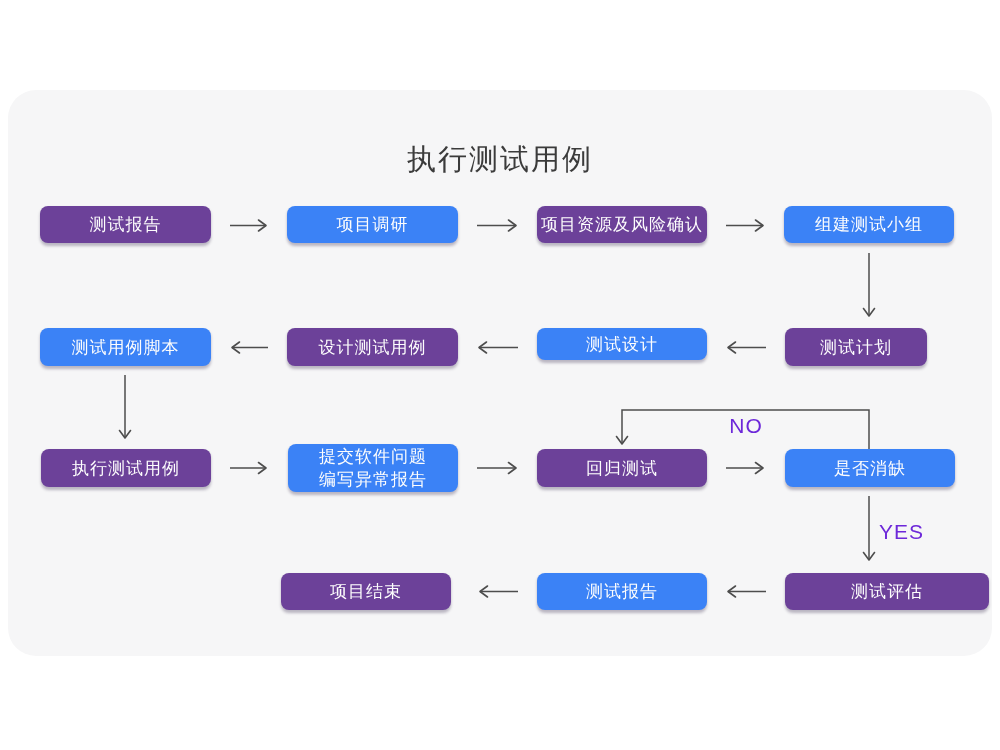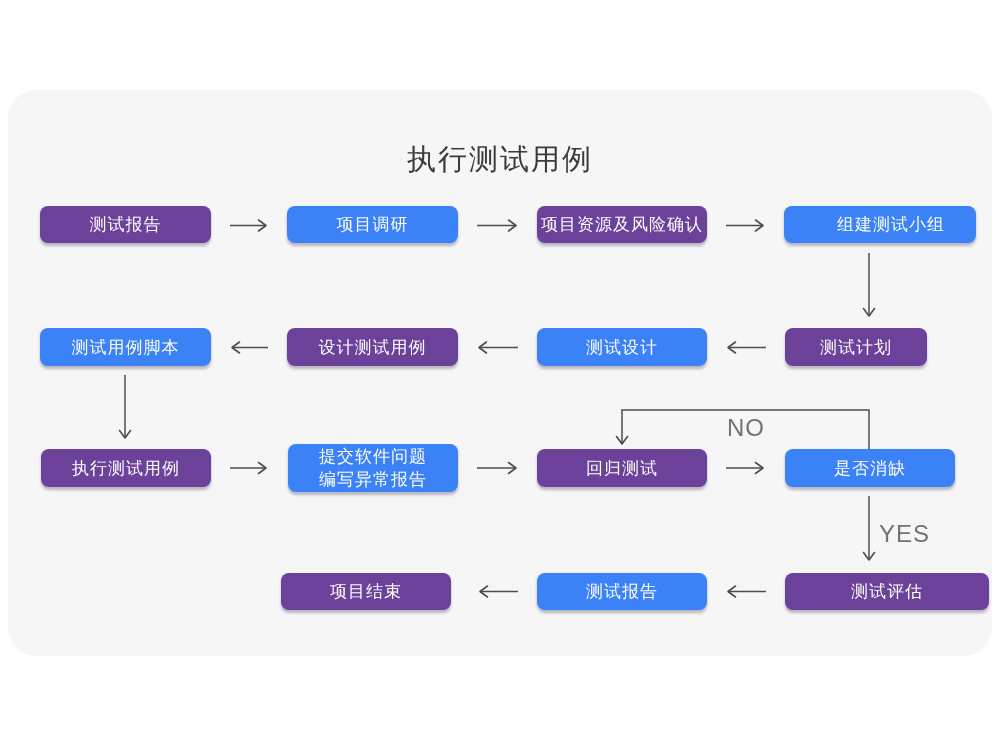--- a/index.html
+++ b/index.html
@@ -54,44 +54,44 @@
   .arrow-layer {
     position: absolute;
     left: 0;
     top: 0;
     width: 1000px;
     height: 750px;
     pointer-events: none;
   }
   .edge-label {
     position: absolute;
-    color: #737373;
-    font-size: 24px;
+    color: #6d28d9;
+    font-size: 21px;
     letter-spacing: 1px;
   }
   .edge-label.no  { left: 718px; top: 414px; width: 56px; text-align: center; }
   .edge-label.yes { left: 879px; top: 520px; }
 </style>
 </head>
 <body>
 
 <div class="stage">
 
   <div class="card"></div>
 
   <div class="diagram-title">执行测试用例</div>
 
   <div class="node purple" style="left:40px;  top:206px; width:171px; height:37px;">测试报告</div>
   <div class="node gray" style="left:287px; top:206px; width:171px; height:37px;">项目调研</div>
   <div class="node purple" style="left:537px; top:206px; width:170px; height:37px;">项目资源及风险确认</div>
-  <div class="node gray" style="left:784px; top:206px; width:170px; height:37px;padding-left:22px;">组建测试小组</div>
+  <div class="node gray" style="left:784px; top:206px; width:170px; height:37px;">组建测试小组</div>
 
   <div class="node gray" style="left:40px;  top:328px; width:171px; height:38px;">测试用例脚本</div>
   <div class="node purple" style="left:287px; top:328px; width:171px; height:38px;">设计测试用例</div>
-  <div class="node gray" style="left:537px; top:328px; width:170px; height:38px;">测试设计</div>
+  <div class="node gray" style="left:537px; top:328px; width:170px; height:32px;">测试设计</div>
   <div class="node purple" style="left:785px; top:328px; width:142px; height:38px;">测试计划</div>
 
   <div class="node purple" style="left:41px;  top:449px; width:170px; height:38px;">执行测试用例</div>
   <div class="node gray" style="left:288px; top:444px; width:170px; height:48px;">提交软件问题
 编写异常报告</div>
   <div class="node purple" style="left:537px; top:449px; width:170px; height:38px;">回归测试</div>
   <div class="node gray" style="left:785px; top:449px; width:170px; height:38px;">是否消缺</div>
 
   <div class="node purple" style="left:281px; top:573px; width:170px; height:37px;">项目结束</div>
   <div class="node gray" style="left:537px; top:573px; width:170px; height:37px;">测试报告</div>

